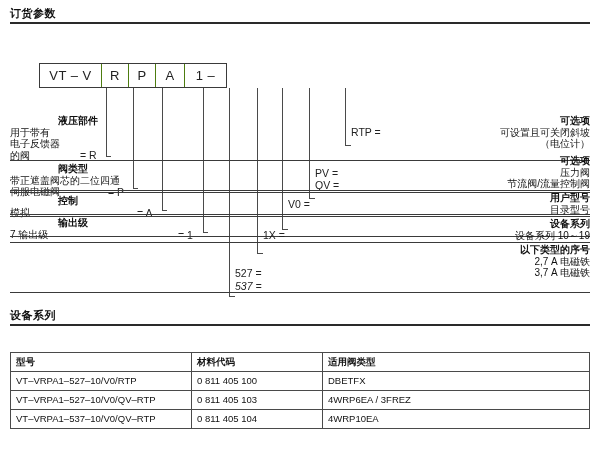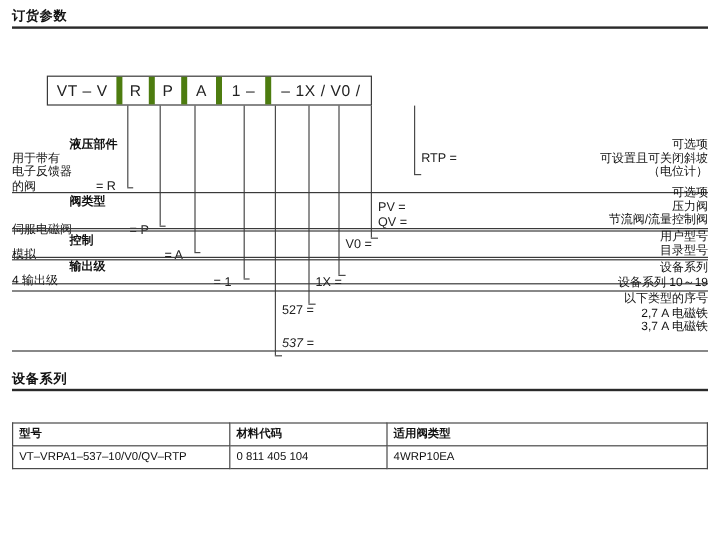--- a/index.html
+++ b/index.html
@@ -39,21 +39,21 @@
     position: absolute;
     left: 39px;
     top: 63px;
     height: 25px;
     display: flex;
     border: 1px solid #3a3a3a;
     background: #fff;
     box-sizing: border-box;
   }
   .code-cell {
-    border-right: 5px solid #4d7c0f;
+    border-right: 1px solid #4d7c0f;
     box-sizing: border-box;
     display: flex;
     align-items: center;
     justify-content: center;
     font-size: 13px;
     color: #222;
     letter-spacing: 0.5px;
     white-space: nowrap;
   }
   .code-cell:last-child { border-right: none; }
@@ -91,21 +91,21 @@
 
   .lg-right {
     position: absolute;
     right: 10px;
     text-align: right;
     font-size: 10px;
     line-height: 11.6px;
     white-space: nowrap;
     color: #111;
   }
-  .lg-right b { font-weight: normal; }
+  .lg-right b { font-weight: bold; }
 
   .eq {
     position: absolute;
     font-size: 10.5px;
     white-space: nowrap;
     color: #222;
   }
 
   
   #pref-table {
@@ -147,23 +147,20 @@
   </div>
   <div class="code-cell" style="width:27px">
     <span>P</span>
   </div>
   <div class="code-cell" style="width:29px">
     <span>A</span>
   </div>
   <div class="code-cell" style="width:41px">
     <span>1 –</span>
   </div>
-  <div class="code-cell" style="width:83px">
-    <span>– 1X / V0 /</span>
-  </div>
 </div>
 
 <div class="vline" style="left:106px; top:88px; height:68px;"></div>
 <div class="hline" style="left:106px; top:156px; width:5px;"></div>
 
 <div class="vline" style="left:133px; top:88px; height:100px;"></div>
 <div class="hline" style="left:133px; top:188px; width:5px;"></div>
 
 <div class="vline" style="left:162px; top:88px; height:122px;"></div>
 <div class="hline" style="left:162px; top:210px; width:5px;"></div>
@@ -190,36 +187,36 @@
   <b>液压部件</b><br>
   <span>用于带有</span><br>
   <span>电子反馈器</span><br>
   <span>的阀</span>
 </div>
 <div class="eq" style="left:80px; top:149px;">= R</div>
 <div class="legend-rule" style="top:160px;"></div>
 
 <div class="lg-left" style="left:10px; top:163px;">
   <b>阀类型</b><br>
-  <br>
+  <span>带正遮盖阀芯的二位四通</span><br>
   <span>伺服电磁阀</span>
 </div>
 <div class="eq" style="left:108px; top:186px;">= P</div>
 <div class="legend-rule" style="top:192px;"></div>
 
 <div class="lg-left" style="left:10px; top:195px;">
   <b>控制</b><br>
   <span>模拟</span>
 </div>
 <div class="eq" style="left:137px; top:207px;">= A</div>
 <div class="legend-rule" style="top:214px;"></div>
 
 <div class="lg-left" style="left:10px; top:217px;">
   <b>输出级</b><br>
-  <span>4 输出级</span>
+  <span>7 输出级</span>
 </div>
 <div class="eq" style="left:178px; top:229px;">= 1</div>
 <div class="legend-rule" style="top:236px;"></div>
 
 <div class="lg-right" style="top:115px;">
   <b>可选项</b><br>
   <span>可设置且可关闭斜坡</span><br>
   <span>（电位计）</span>
 </div>
 <div class="eq" style="left:351px; top:126px;">RTP =</div>
@@ -245,35 +242,45 @@
   <span>设备系列 10～19</span>
 </div>
 <div class="eq" style="left:263px; top:229px;">1X =</div>
 <div class="legend-rule" style="top:242px;"></div>
 
 <div class="lg-right" style="top:244px;">
   <b>以下类型的序号</b><br>
   <span>2,7 A 电磁铁</span><br>
   <span>3,7 A 电磁铁</span>
 </div>
-<div class="eq" style="left:235px; top:253px;">527 =</div>
+<div class="eq" style="left:235px; top:267px;">527 =</div>
 <div class="eq" style="left:235px; top:280px;font-style:italic;">537 =</div>
 <div class="legend-rule" style="top:292px;"></div>
 
 <div class="sec-head" style="top:308px;">设备系列</div>
 <div class="sec-rule" style="top:324px;"></div>
 
 <table id="pref-table">
   <thead>
     <tr>
       <th class="col-a">型号</th>
       <th class="col-b">材料代码</th>
       <th>适用阀类型</th>
     </tr>
   </thead>
   <tbody>
     <tr>
+      <td>VT–VRPA1–527–10/V0/RTP</td>
+      <td>0 811 405 100</td>
+      <td>DBETFX</td>
+    </tr>
+    <tr>
+      <td>VT–VRPA1–527–10/V0/QV–RTP</td>
+      <td>0 811 405 103</td>
+      <td>4WRP6EA / 3FREZ</td>
+    </tr>
+    <tr>
       <td>VT–VRPA1–537–10/V0/QV–RTP</td>
       <td>0 811 405 104</td>
       <td>4WRP10EA</td>
     </tr>
   </tbody>
 </table>
 
 </body></html>

